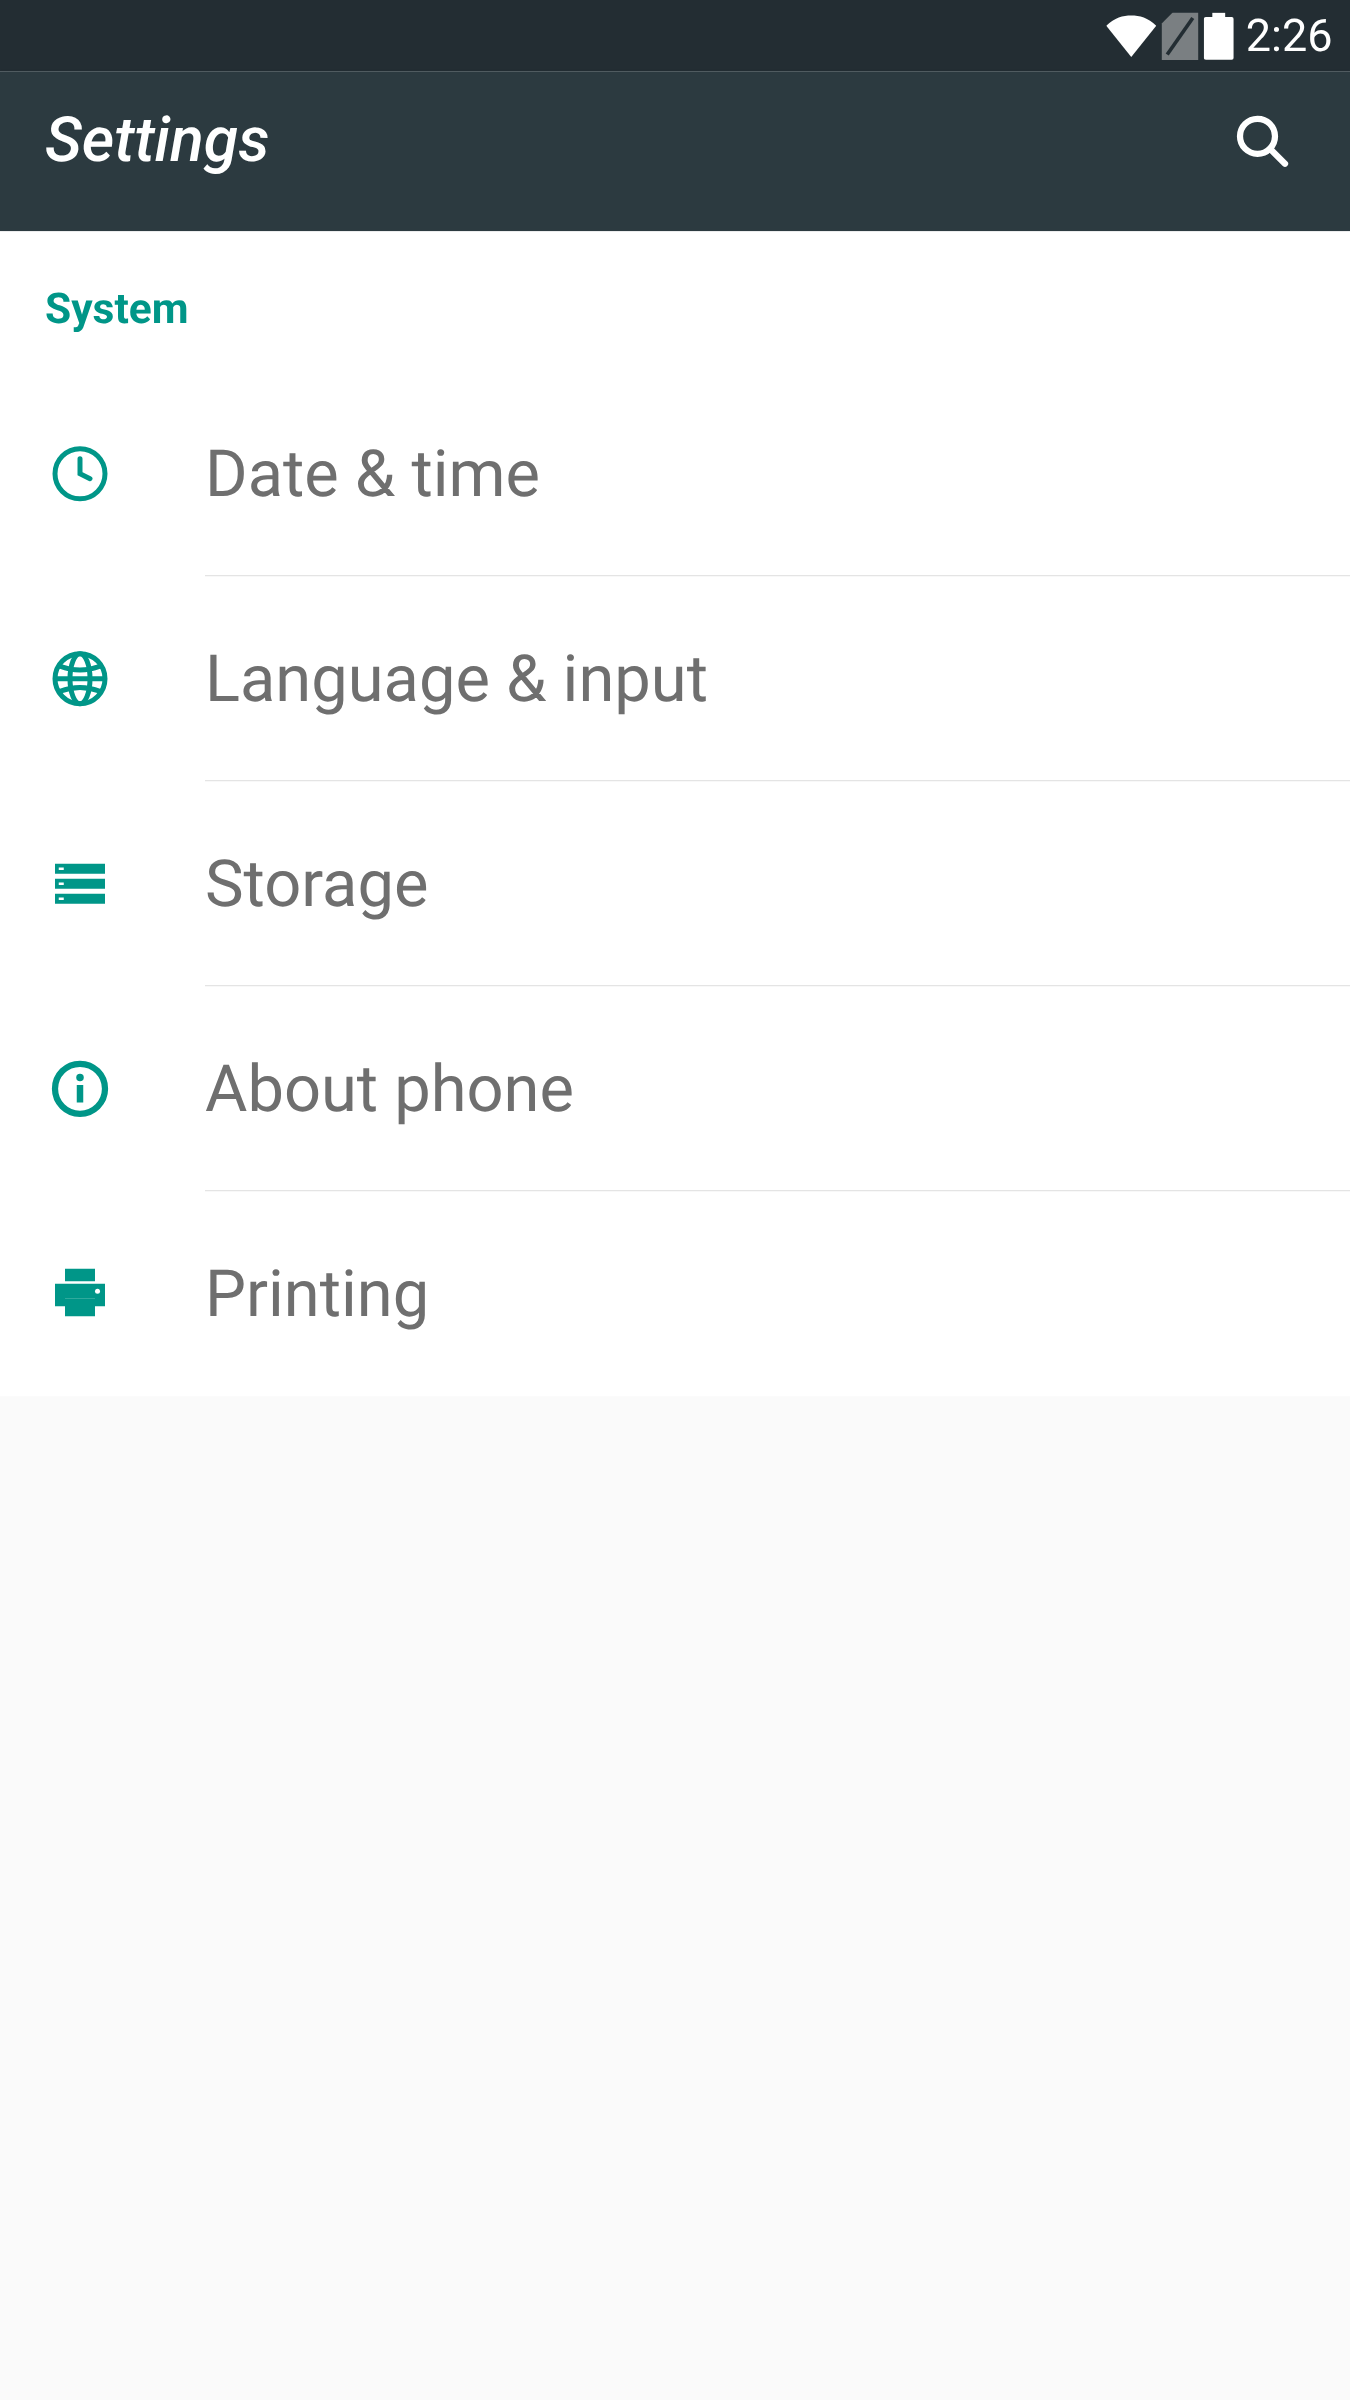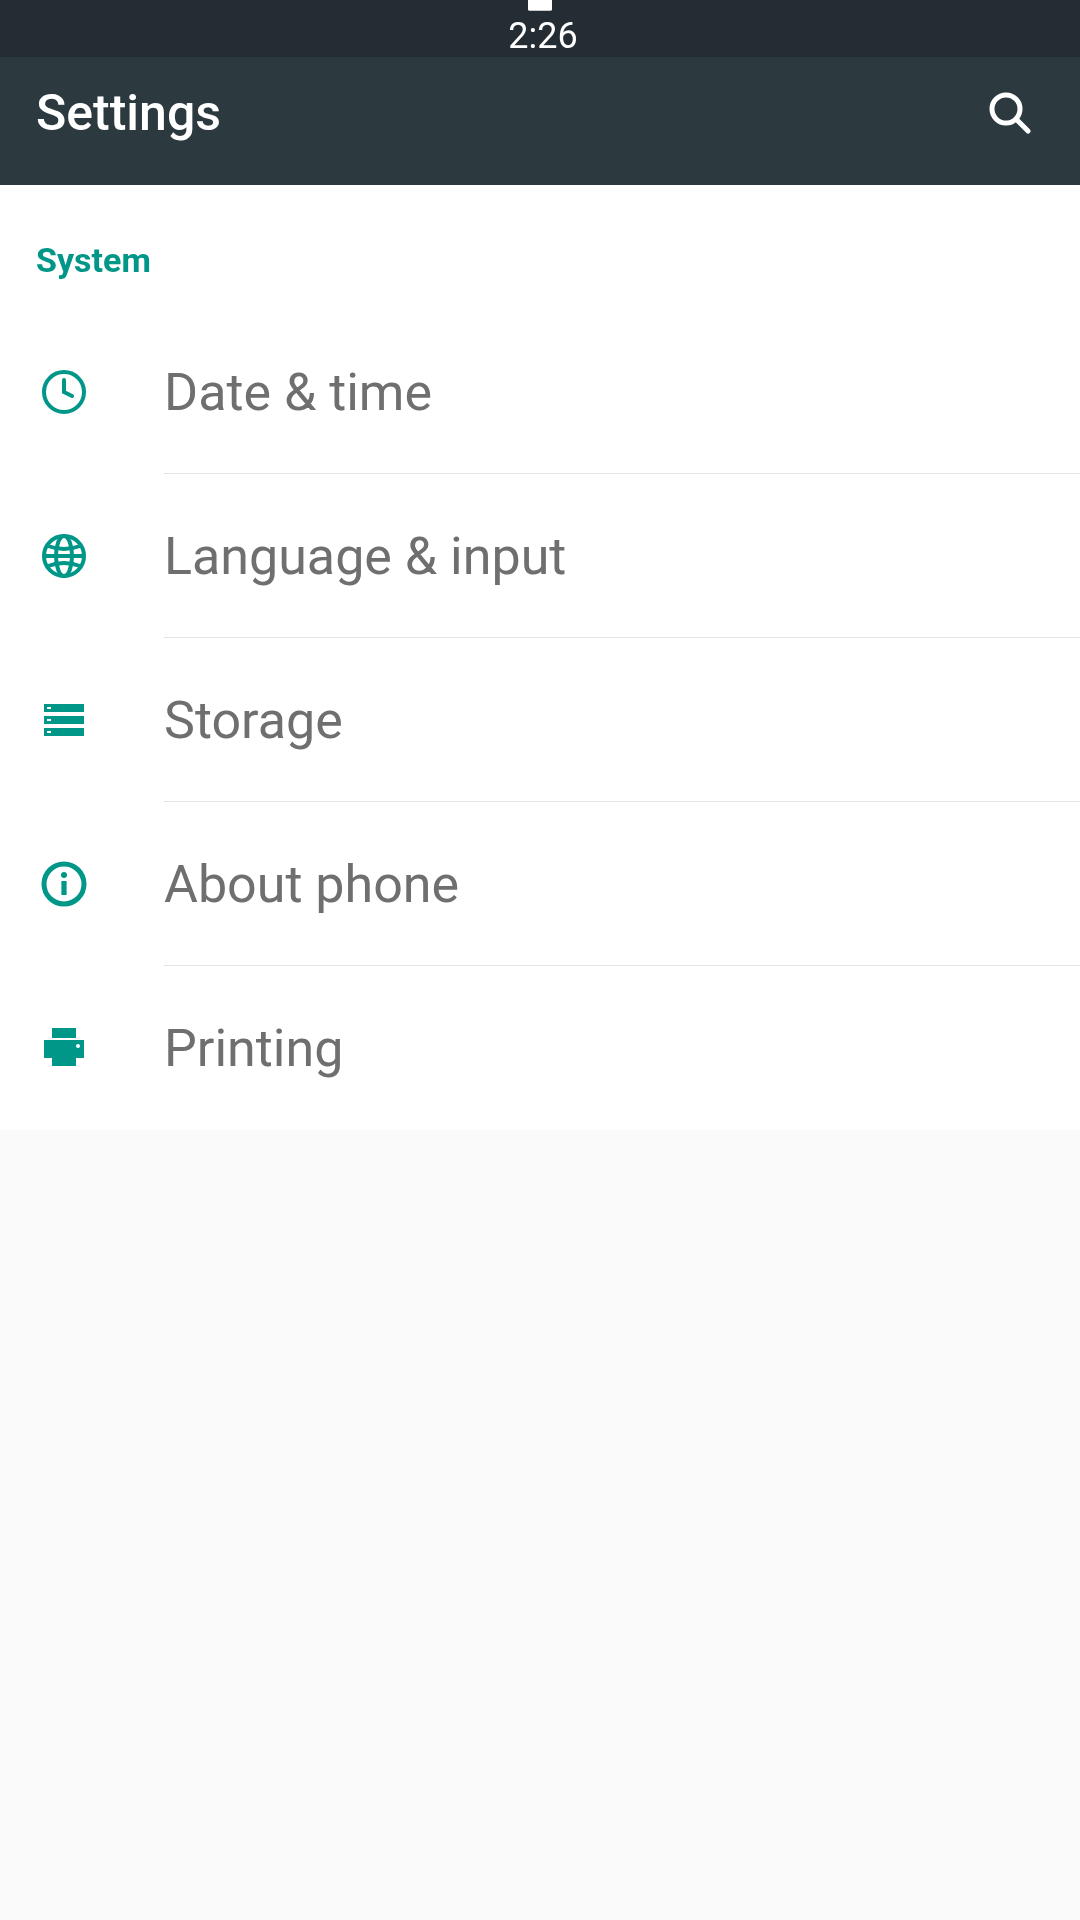--- a/index.html
+++ b/index.html
@@ -15,40 +15,40 @@
       overflow: hidden;
     }
     .status-bar {
       background: #232d33;
       height: 57px;
       display: flex;
       align-items: center;
       justify-content: flex-end;
       padding: 0 14px;
       gap: 4px;
-      flex-direction: column;
     }
     .status-icon {
       display: inline-flex;
       align-items: center;
     }
     .status-time {
       color: #ffffff;
       font-size: 36px;
       font-weight: 400;
       margin-left: 6px;
     }
     .app-bar {
       background: #2c3a40;
       height: 128px;
       display: flex;
       align-items: center;
       justify-content: space-between;
       padding: 0 36px 17px 36px;
       box-shadow: 0 4px 6px rgba(0,0,0,0.15);
+      font-style: italic;
     }
     .app-bar-title {
       color: #ffffff;
       font-size: 50px;
       font-weight: 500;
     }
     .search-button {
       background: none;
       border: none;
       cursor: pointer;
@@ -57,21 +57,21 @@
       align-items: center;
     }
     .content {
       background: #ffffff;
       padding: 0;
     }
     .section-header {
       color: #009688;
       font-size: 34px;
       font-weight: 700;
-      padding: 55px 36px 30px 36px;
+      padding: 42px 36px 30px 36px;
     }
     .list-item {
       display: flex;
       align-items: center;
       height: 164px;
       padding: 0 36px;
       cursor: pointer;
       position: relative;
     }
     .list-item:not(:last-child)::after {

